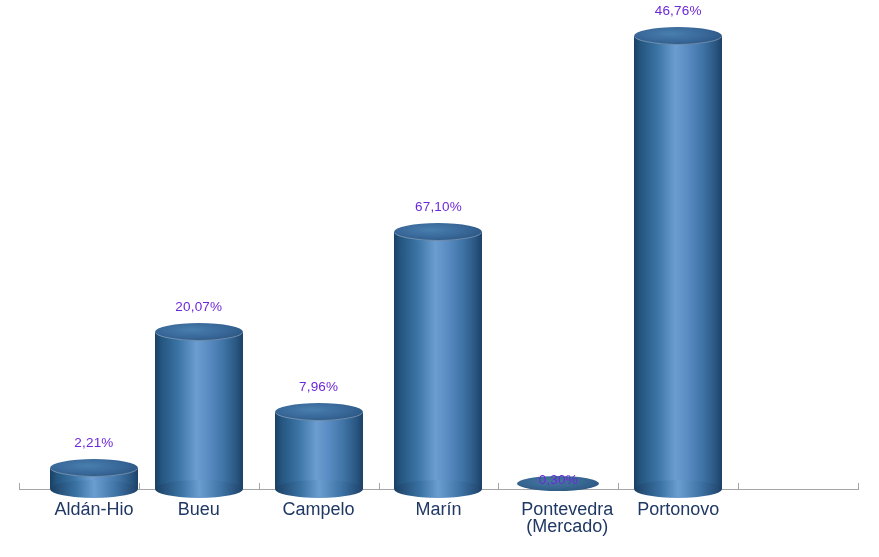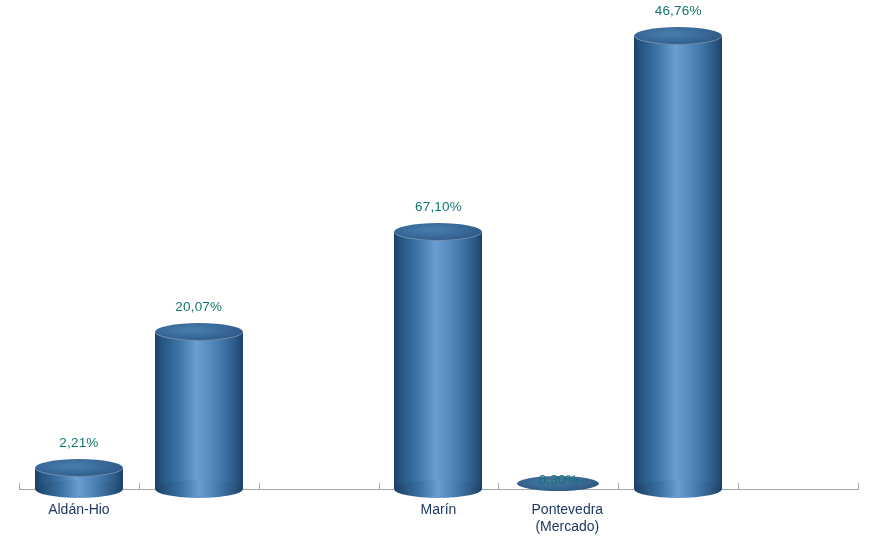--- a/index.html
+++ b/index.html
@@ -25,21 +25,21 @@
     bottom:0;
     height:557px;
   }
 
   
   .vlabel{
     position:absolute;
     width:100%;
     text-align:center;
     font-size:13.5px;
-    color:#0f766e;
+    color:#6d28d9;
     letter-spacing:0.2px;
     white-space:nowrap;
   }
 
   
   .cyl{
     position:absolute;
     left:50%;
     transform:translateX(-50%);
   }
@@ -105,56 +105,66 @@
   .tick{
     position:absolute;
     width:1px;
     background:#a6a6a6;
   }
 
   
   .clabel{
     position:absolute;
     text-align:center;
-    font-size:14px;
+    font-size:18px;
     color:#1F3864;
     line-height:17px;
     white-space:pre-line;
   }
 </style>
 </head>
 <body>
 
 <div id="chart">
   <div class="plot" id="plot">
       <div class="axis-line" style="left: 19px; width: 839px; top: 489px;"></div>
       <div class="tick" style="left: 19px; top: 483px; height: 7px;"></div>
       <div class="tick" style="left: 138.857px; top: 483px; height: 7px;"></div>
       <div class="tick" style="left: 258.714px; top: 483px; height: 7px;"></div>
       <div class="tick" style="left: 378.571px; top: 483px; height: 7px;"></div>
       <div class="tick" style="left: 498.429px; top: 483px; height: 7px;"></div>
       <div class="tick" style="left: 618.286px; top: 483px; height: 7px;"></div>
       <div class="tick" style="left: 738.143px; top: 483px; height: 7px;"></div>
       <div class="tick" style="left: 858px; top: 483px; height: 7px;"></div>
-      <div class="cat" style="left: 19px; width: 119.857px; margin-top: 9px;">
+      <div class="cat" style="left: 34px; width: 119.857px; margin-top: 9px;">
         <div class="cyl" style="width: 88px; height: 39.41px; top: 458.59px;">
           <div class="cyl-body" style="top: 9px; bottom: 9px;"></div>
           <div class="cyl-bottom"></div>
           <div class="cyl-top" style="top: 0px;"></div>
         </div>
         <div class="vlabel" style="top: 434.59px;">2,21%</div>
         <div class="clabel" style="left: 0px; width: 119.857px; top: 501px;">Aldán-Hio</div>
       </div>
       <div class="cat" style="left: 138.857px; width: 119.857px;">
         <div class="cyl" style="width: 88px; height: 175.136px; top: 322.864px;">
           <div class="cyl-body" style="top: 9px; bottom: 9px;"></div>
           <div class="cyl-bottom"></div>
           <div class="cyl-top" style="top: 0px;"></div>
         </div>
         <div class="vlabel" style="top: 298.864px;">20,07%</div>
+        <div class="clabel" style="left: 0px; width: 119.857px; top: 501px;">Bueu</div>
+      </div>
+      <div class="cat" style="left: 258.714px; width: 119.857px;">
+        <div class="cyl" style="width: 88px; height: 95.1146px; top: 402.885px;">
+          <div class="cyl-body" style="top: 9px; bottom: 9px;"></div>
+          <div class="cyl-bottom"></div>
+          <div class="cyl-top" style="top: 0px;"></div>
+        </div>
+        <div class="vlabel" style="top: 378.885px;">7,96%</div>
+        <div class="clabel" style="left: 0px; width: 119.857px; top: 501px;">Campelo</div>
       </div>
       <div class="cat" style="left: 378.571px; width: 119.857px;">
         <div class="cyl" style="width: 88px; height: 275.21px; top: 222.79px;">
           <div class="cyl-body" style="top: 9px; bottom: 9px;"></div>
           <div class="cyl-bottom"></div>
           <div class="cyl-top" style="top: 0px;"></div>
         </div>
         <div class="vlabel" style="top: 198.79px;">67,10%</div>
         <div class="clabel" style="left: 0px; width: 119.857px; top: 501px; text-align: center;">Marín</div>
       </div>
@@ -164,15 +174,16 @@
         <div class="clabel" style="left: 9px; width: 119.857px; top: 501px;">Pontevedra
 (Mercado)</div>
       </div>
       <div class="cat" style="left: 618.286px; width: 119.857px;">
         <div class="cyl" style="width: 88px; height: 471px; top: 27px;">
           <div class="cyl-body" style="top: 9px; bottom: 9px;"></div>
           <div class="cyl-bottom"></div>
           <div class="cyl-top" style="top: 0px;"></div>
         </div>
         <div class="vlabel" style="top: 3px;">46,76%</div>
+        <div class="clabel" style="left: 0px; width: 119.857px; top: 501px;">Portonovo</div>
       </div>
     </div>
 </div>
 
 </body></html>

